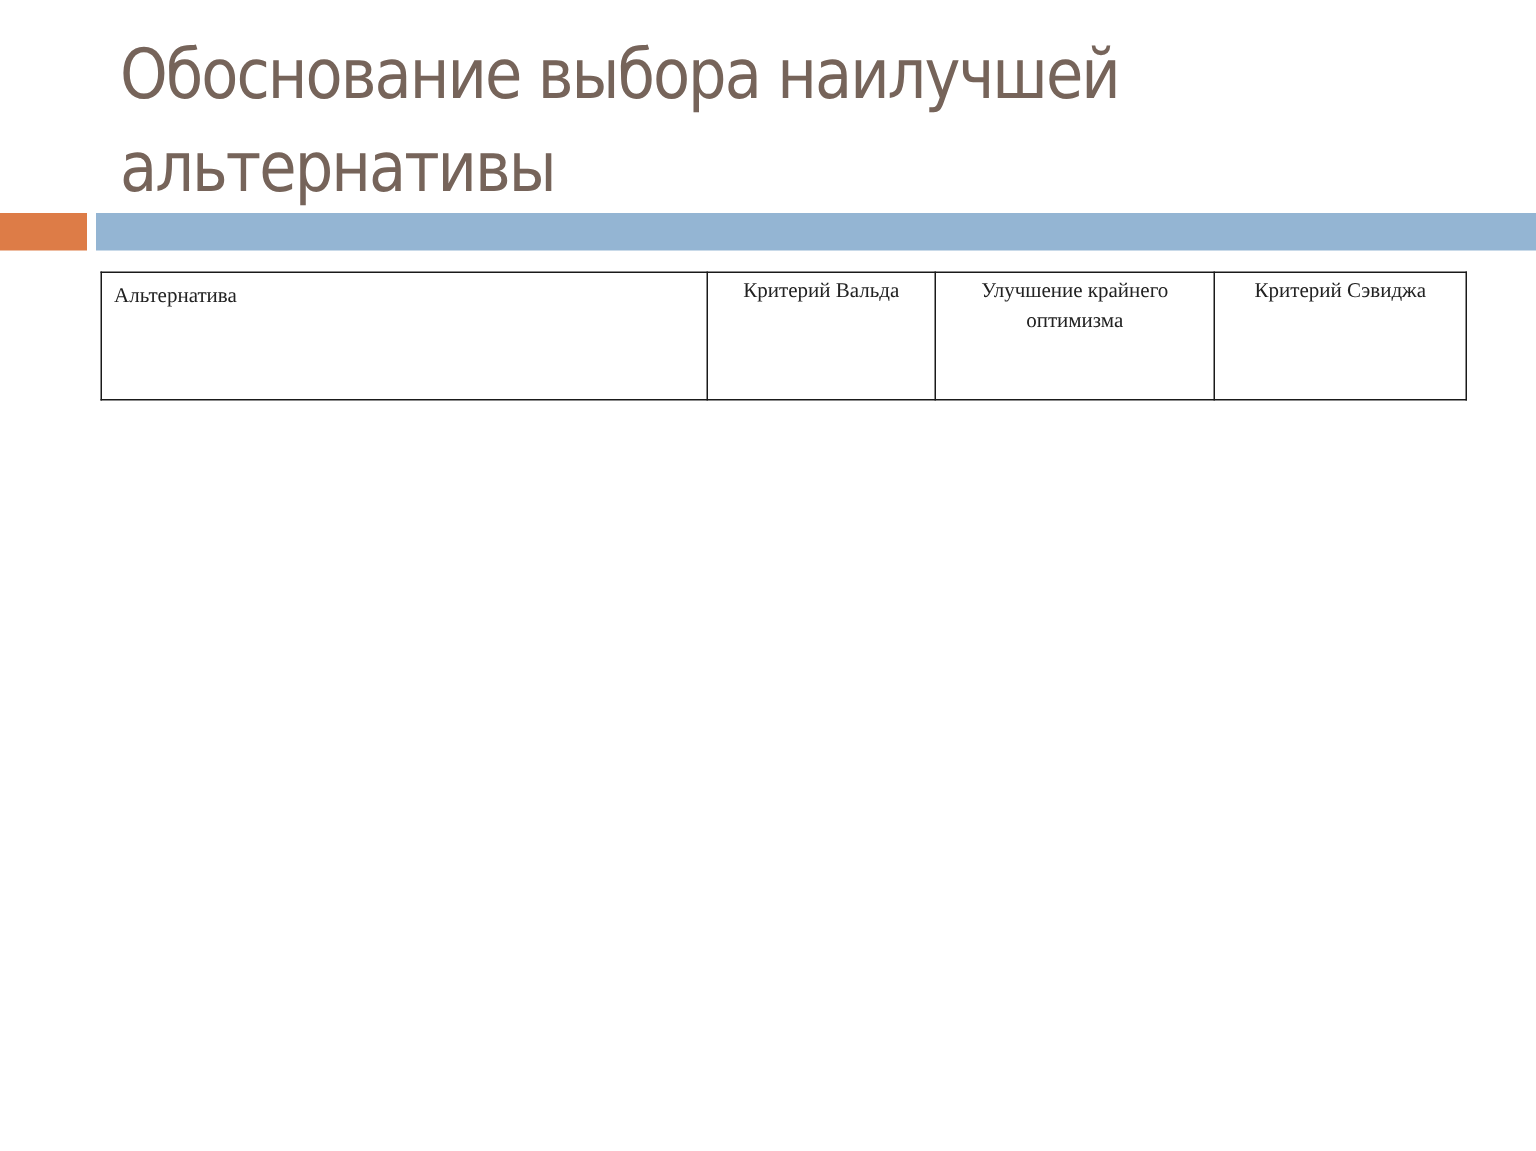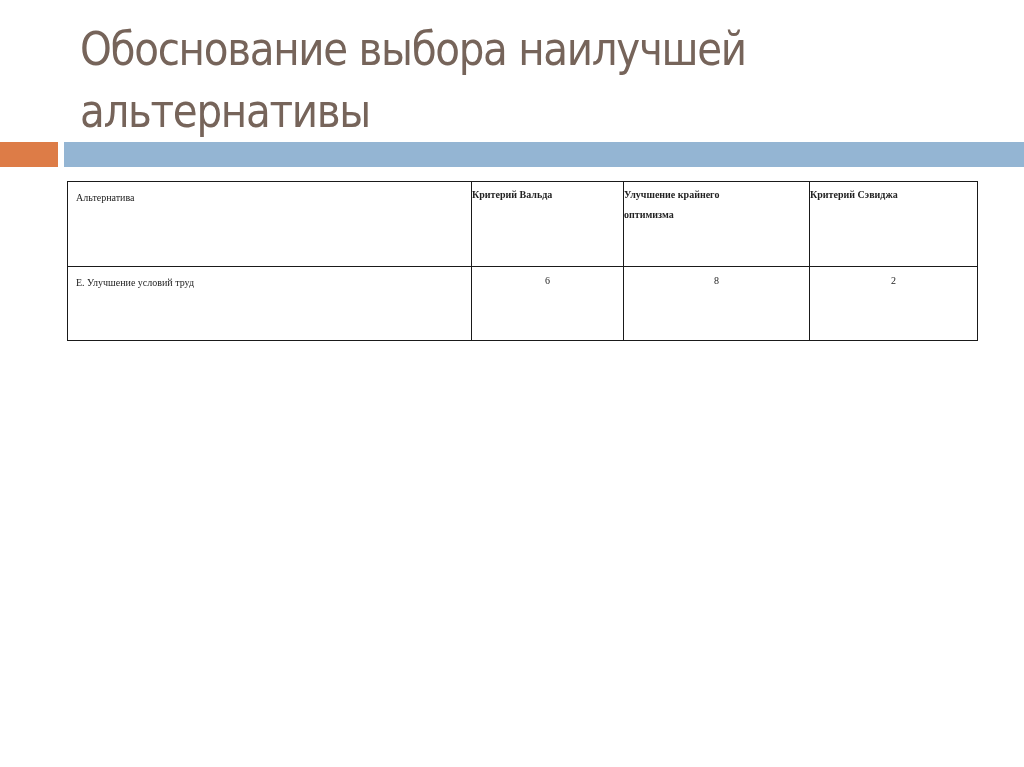--- a/index.html
+++ b/index.html
@@ -45,41 +45,40 @@
       width: 960px;
       height: 25px;
       background: #94b5d3;
     }
     table.grid {
       position: absolute;
       left: 67px;
       top: 181px;
       border-collapse: collapse;
       font-family: "Liberation Serif", serif;
-      font-size: 10px;
+      font-size: 14px;
       color: #222222;
     }
     table.grid td {
       border: 1.5px solid #1a1a1a;
       vertical-align: top;
       padding: 0;
       line-height: 20px;
     }
     table.grid td.alt {
       padding: 6px 8px 0 8px;
       text-align: left;
     }
     table.grid td.num {
       padding-top: 4px;
       text-align: center;
     }
     table.grid td.hdr {
       padding-top: 3px;
-      text-align: left;
-      font-weight: bold;
+      text-align: center;
     }
     .col0 { width: 387px; }
     .col1 { width: 151px; }
     .col2 { width: 185px; }
     .col3 { width: 167px; }
     tr.r-head { height: 85px; }
     tr.r-a { height: 114px; }
     tr.r-b { height: 85px; }
     tr.r-c { height: 85px; }
     tr.r-d { height: 75px; }
@@ -114,23 +113,15 @@
       </td>
       <td class="hdr col3">
         <span class="hdr-text">Критерий Сэвиджа</span>
       </td>
     </tr>
 
 
 
 
 
-    <tr class="r-e">
-      <td class="alt">
-        <span class="alt-text">Е. Улучшение условий труд</span>
-      </td>
-      <td class="num">6</td>
-      <td class="num">8</td>
-      <td class="num">2</td>
-    </tr>
   </tbody>
     </table>
 </div>
 
 </body></html>

